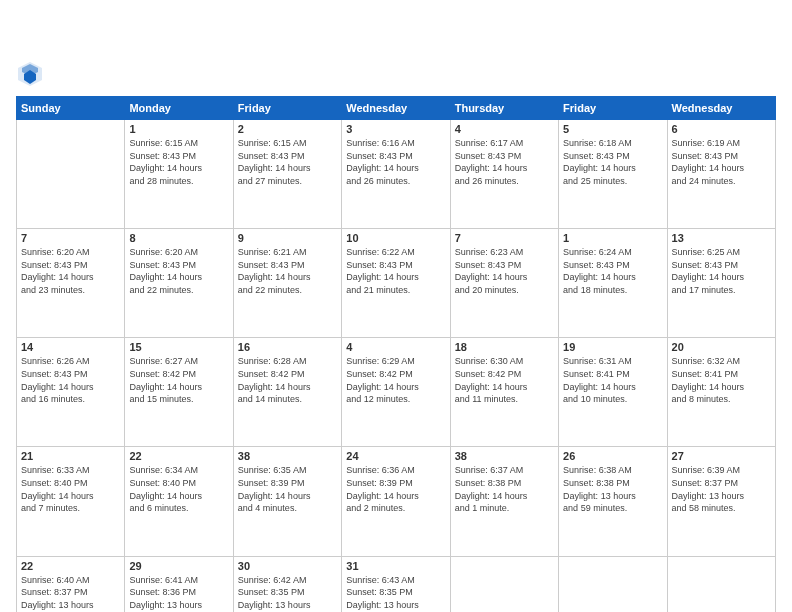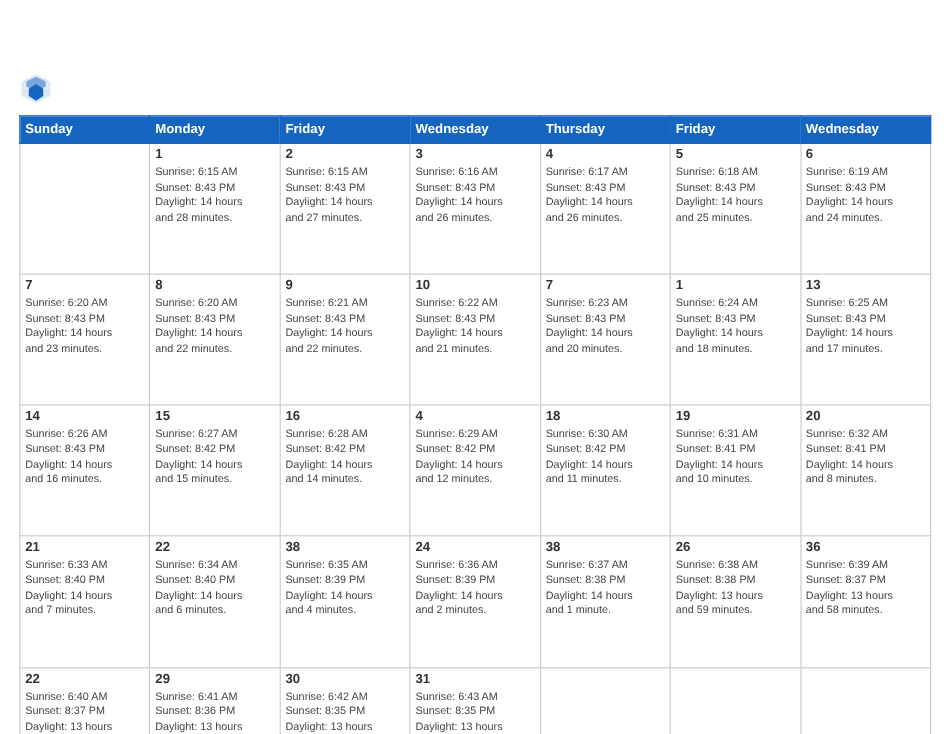--- a/index.html
+++ b/index.html
@@ -244,21 +244,21 @@
           </td>
           <td>
             <span class="day-num">38</span>
             <div class="day-detail">Sunrise: 6:37 AM<br>Sunset: 8:38 PM<br>Daylight: 14 hours<br>and 1 minute.</div>
           </td>
           <td>
             <span class="day-num">26</span>
             <div class="day-detail">Sunrise: 6:38 AM<br>Sunset: 8:38 PM<br>Daylight: 13 hours<br>and 59 minutes.</div>
           </td>
           <td>
-            <span class="day-num">36</span>
+            <span class="day-num">27</span>
             <div class="day-detail">Sunrise: 6:39 AM<br>Sunset: 8:37 PM<br>Daylight: 13 hours<br>and 58 minutes.</div>
           </td>
         </tr>
         <tr>
           <td>
             <span class="day-num">22</span>
             <div class="day-detail">Sunrise: 6:40 AM<br>Sunset: 8:37 PM<br>Daylight: 13 hours<br>and 56 minutes.</div>
           </td>
           <td>
             <span class="day-num">29</span>

